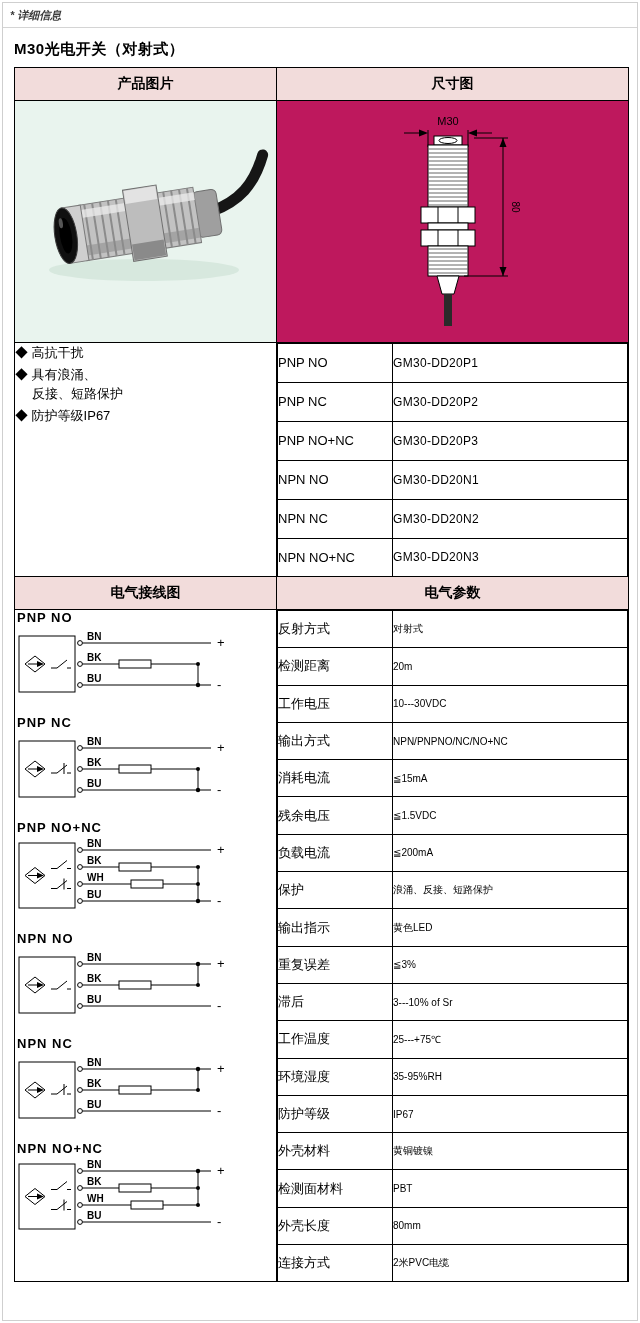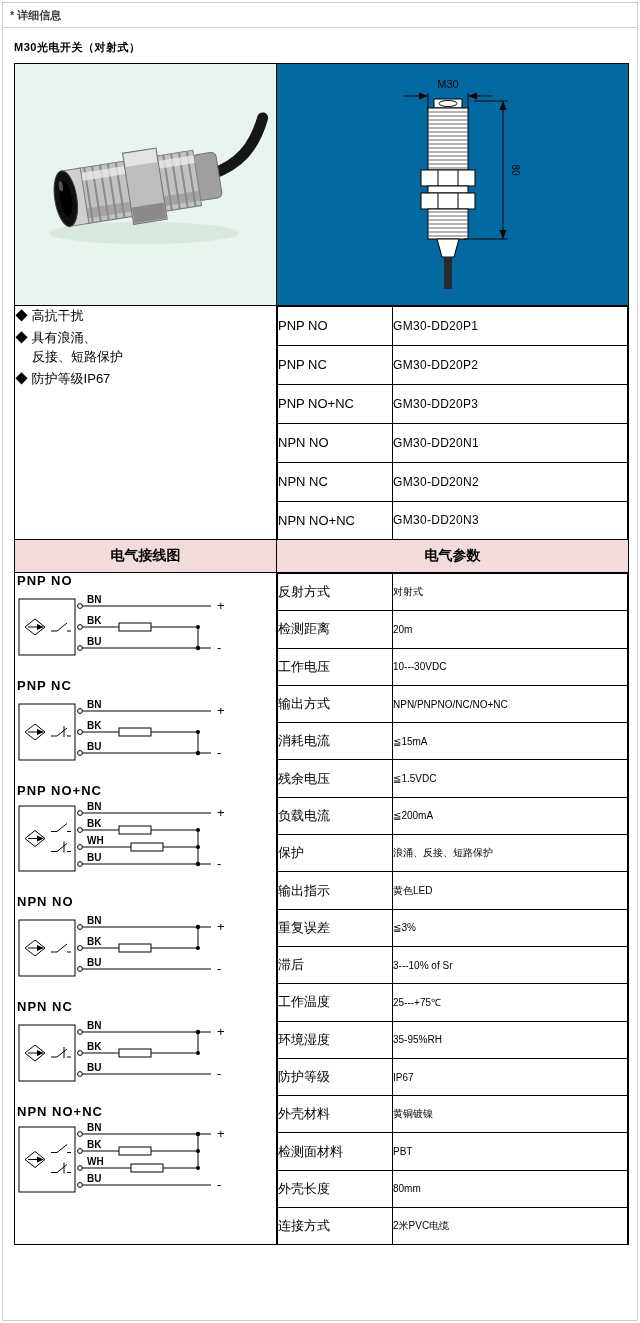--- a/index.html
+++ b/index.html
@@ -7,39 +7,39 @@
   body {
     width: 640px; height: 1323px; position: relative; overflow: hidden;
     font-family: "Liberation Sans", sans-serif; color: #000;
   }
   .frame {
     position: absolute; left: 2px; top: 2px; width: 636px; height: 1319px;
     border: 1px solid #cfcfcf; background: #fff;
   }
   .note {
     font-size: 11px; font-weight: bold; color: #3a3a3a;
-    padding: 5px 7px 4px 7px; border-bottom: 1px solid #d4d4d4;
+    padding: 5px 7px 4px 7px; border-bottom: 1px solid #d4d4d4; font-style: italic;
   }
   .title {
-    font-size: 11px; font-weight: bold; letter-spacing: .5px;
+    font-size: 15px; font-weight: bold; letter-spacing: .5px;
     padding: 12px 0 8px 11px;
   }
   table.main {
     border-collapse: collapse; table-layout: fixed;
     margin-left: 11px; width: 614px;
   }
   table.main th, table.main td { border: 1px solid #000; padding: 0; overflow: hidden; }
   th.hdr { background: #f2dcdb; font-size: 14px; font-weight: bold; text-align: center; }
   tr.r-hdr  { height: 33px; }
   tr.r-img  { height: 242px; }
   tr.r-feat { height: 233px; }
   tr.r-wire { height: 671px; }
 
   td.photo-cell { background: #e9f4ee; text-align: center; vertical-align: middle; }
-  td.dim-cell   { background: #0369a1; text-align: center; vertical-align: middle; }
+  td.dim-cell   { background: #be185d; text-align: center; vertical-align: middle; }
   td.photo-cell svg, td.dim-cell svg { display: inline-block; vertical-align: middle; }
 
   td.features-cell { vertical-align: top; padding: 20px 10px 0 8px; }
   ul.features { list-style: none; font-size: 13px; line-height: 1.5; }
   ul.features li {
     white-space: pre-line; padding-left: 17px; text-indent: -17px; margin-bottom: 2px;
   }
 
   table.inner { border-collapse: collapse; table-layout: fixed; width: 100%; }
   table.inner.models { height: 233px; }
@@ -63,20 +63,24 @@
   <div class="note">* 详细信息</div>
   <div class="title">M30光电开关（对射式）</div>
 
   <table class="main">
     <colgroup>
         <col style="width:262px">
         <col style="width:352px">
       </colgroup>
 
     <tbody>
+        <tr class="r-hdr">
+      <th class="hdr">产品图片</th>
+      <th class="hdr">尺寸图</th>
+    </tr>
 
     <tr class="r-img">
       <td class="photo-cell">
         <svg width="260" height="240" viewBox="0 0 260 240">
           <rect x="0" y="0" width="260" height="240" fill="#e9f4ee"></rect>
           <ellipse cx="128" cy="168" rx="95" ry="11" fill="#d7e8de"></ellipse>
           <g transform="rotate(-9 130 122)">
             <path d="M196,120 C226,114 243,100 256,72" stroke="#161616" stroke-width="11" fill="none" stroke-linecap="round"></path>
             <rect x="180" y="98" width="24" height="46" rx="5" fill="#9f9f9f" stroke="#6f6f6f"></rect>
             <rect x="66" y="93" width="116" height="56" fill="#c2c2c2" stroke="#7a7a7a"></rect>

